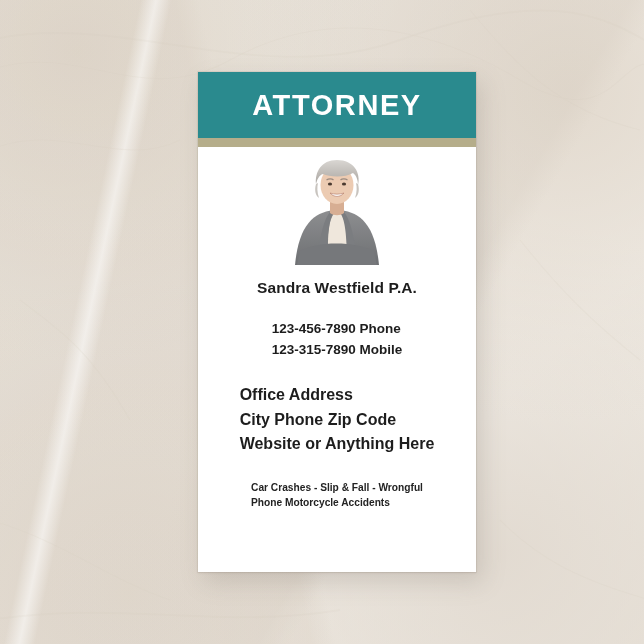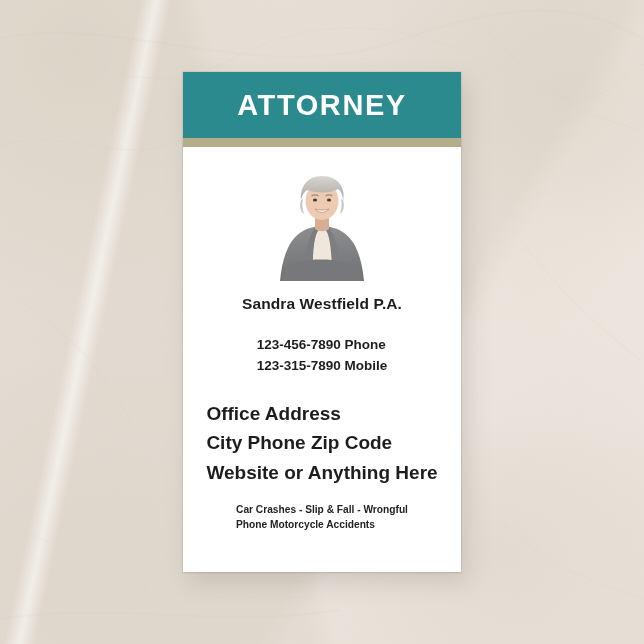--- a/index.html
+++ b/index.html
@@ -38,21 +38,21 @@
   .veins {
     position: absolute;
     inset: 0;
     opacity: .35;
     pointer-events: none;
   }
 
   
   .card {
     position: absolute;
-    left: 183px;
+    left: 198px;
     top: 72px;
     width: 278px;
     height: 500px;
     background: #ffffff;
     box-shadow:
       0 1px 2px rgba(120,110,98,0.18),
       6px 10px 22px rgba(120,110,98,0.22),
       0 0 0 1px rgba(180,172,160,0.22);
   }
 
@@ -74,21 +74,21 @@
     height: 9px;
     background: #b5ad8a;
   }
 
   .card-body {
     position: relative;
     height: calc(100% - 75px);
     display: flex;
     flex-direction: column;
     align-items: center;
-    padding-top: 22px;
+    padding-top: 6px;
     box-sizing: border-box;
     border-radius: 16px;
   }
 
   
   .portrait {
     position: relative;
     width: 108px;
     height: 112px;
     margin-bottom: 14px;
@@ -108,23 +108,23 @@
     text-align: left;
     color: #1d1d1d;
     font-weight: bold;
   }
   .contact-block {
     font-size: 13.5px;
     line-height: 1.55;
     margin-bottom: 22px;
   }
   .address-block {
-    font-size: 19px;
+    font-size: 16px;
     line-height: 1.55;
-    margin-bottom: 16px;
+    margin-bottom: 24px;
   }
   .practice {
     font-size: 10.2px;
     font-weight: bold;
     color: #232323;
     line-height: 1.45;
     max-width: 215px;
   }
 </style>
 </head>

